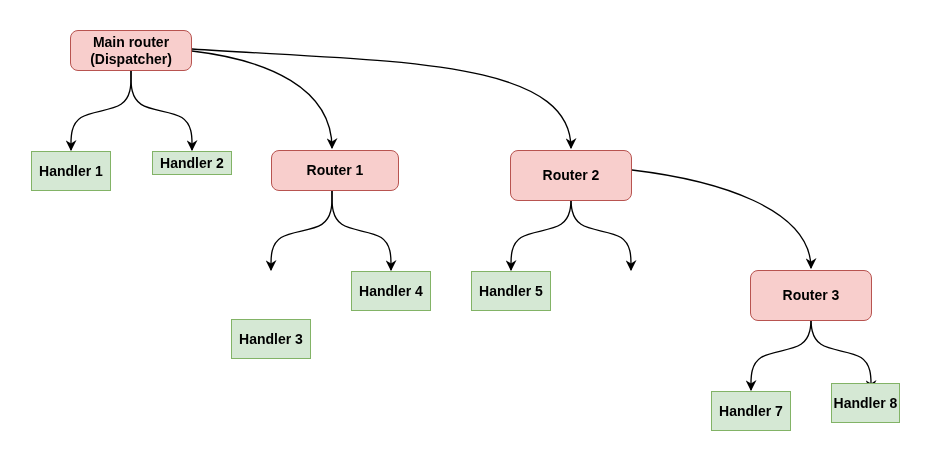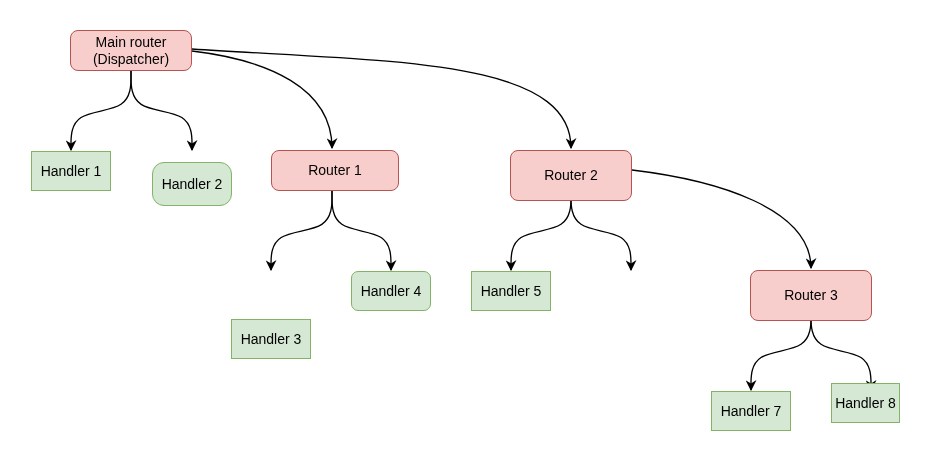--- a/index.html
+++ b/index.html
@@ -14,20 +14,21 @@
   .node{
     position:absolute;
     display:flex;
     flex-direction:column;
     justify-content:center;
     align-items:center;
     box-sizing:border-box;
     font-size:14px;
     color:#000;
     text-align:center;
+    font-weight:bold;
   }
   .node.router{
     background:var(--router-fill,#f8cecc);
     border:1px solid var(--router-border,#b85450);
     border-radius:8px;
   }
   .node.handler{
     background:var(--handler-fill,#d5e8d4);
     border:1px solid var(--handler-border,#82b366);
     border-radius:0;
@@ -56,33 +57,33 @@
       <path d="M811,311 L811,317.6666666666667 C811,324.3333333333333 811,337.6666666666667 801,344.3333333333333 C791,351 771,351 761,357.5 C751,364 751,377 751,383.5 L751,390" class="edge" marker-end="url(#arrow)"></path>
       <path d="M811,311 L811,317.6666666666667 C811,324.3333333333333 811,337.6666666666667 821,344.3333333333333 C831,351 851,351 861,357.5 C871,364 871,377 871,383.5 L871,390" class="edge" marker-end="url(#arrow)"></path>
     </svg>
 <div class="node router" style="left: 70px; top: 30px; width: 122px; height: 41px;">
       <div class="nlabel">Main router</div>
       <div class="nlabel">(Dispatcher)</div>
     </div>
     <div class="node handler" style="left: 31px; top: 151px; width: 80px; height: 40px;">
       <div class="nlabel">Handler 1</div>
     </div>
-    <div class="node handler" style="left: 152px; top: 162px; width: 80px; height: 44px; border-radius: 12px;">
+    <div class="node handler" style="left: 152px; top: 151px; width: 80px; height: 24px;">
       <div class="nlabel">Handler 2</div>
     </div>
     <div class="node router" style="left: 271px; top: 150px; width: 128px; height: 41px;">
       <div class="nlabel">Router 1</div>
     </div>
     <div class="node router" style="left: 510px; top: 150px; width: 122px; height: 51px;">
       <div class="nlabel">Router 2</div>
     </div>
     <div class="node handler" style="left: 231px; top: 271px; width: 80px; height: 40px; margin-top: 48px;">
       <div class="nlabel">Handler 3</div>
     </div>
-    <div class="node handler" style="left: 351px; top: 271px; width: 80px; height: 40px; border-radius: 7px;">
+    <div class="node handler" style="left: 351px; top: 271px; width: 80px; height: 40px;">
       <div class="nlabel">Handler 4</div>
     </div>
     <div class="node handler" style="left: 471px; top: 271px; width: 80px; height: 40px;">
       <div class="nlabel">Handler 5</div>
     </div>
     <div class="node router" style="left: 750px; top: 270px; width: 122px; height: 51px;">
       <div class="nlabel">Router 3</div>
     </div>
     <div class="node handler" style="left: 711px; top: 391px; width: 80px; height: 40px;">
       <div class="nlabel">Handler 7</div>

